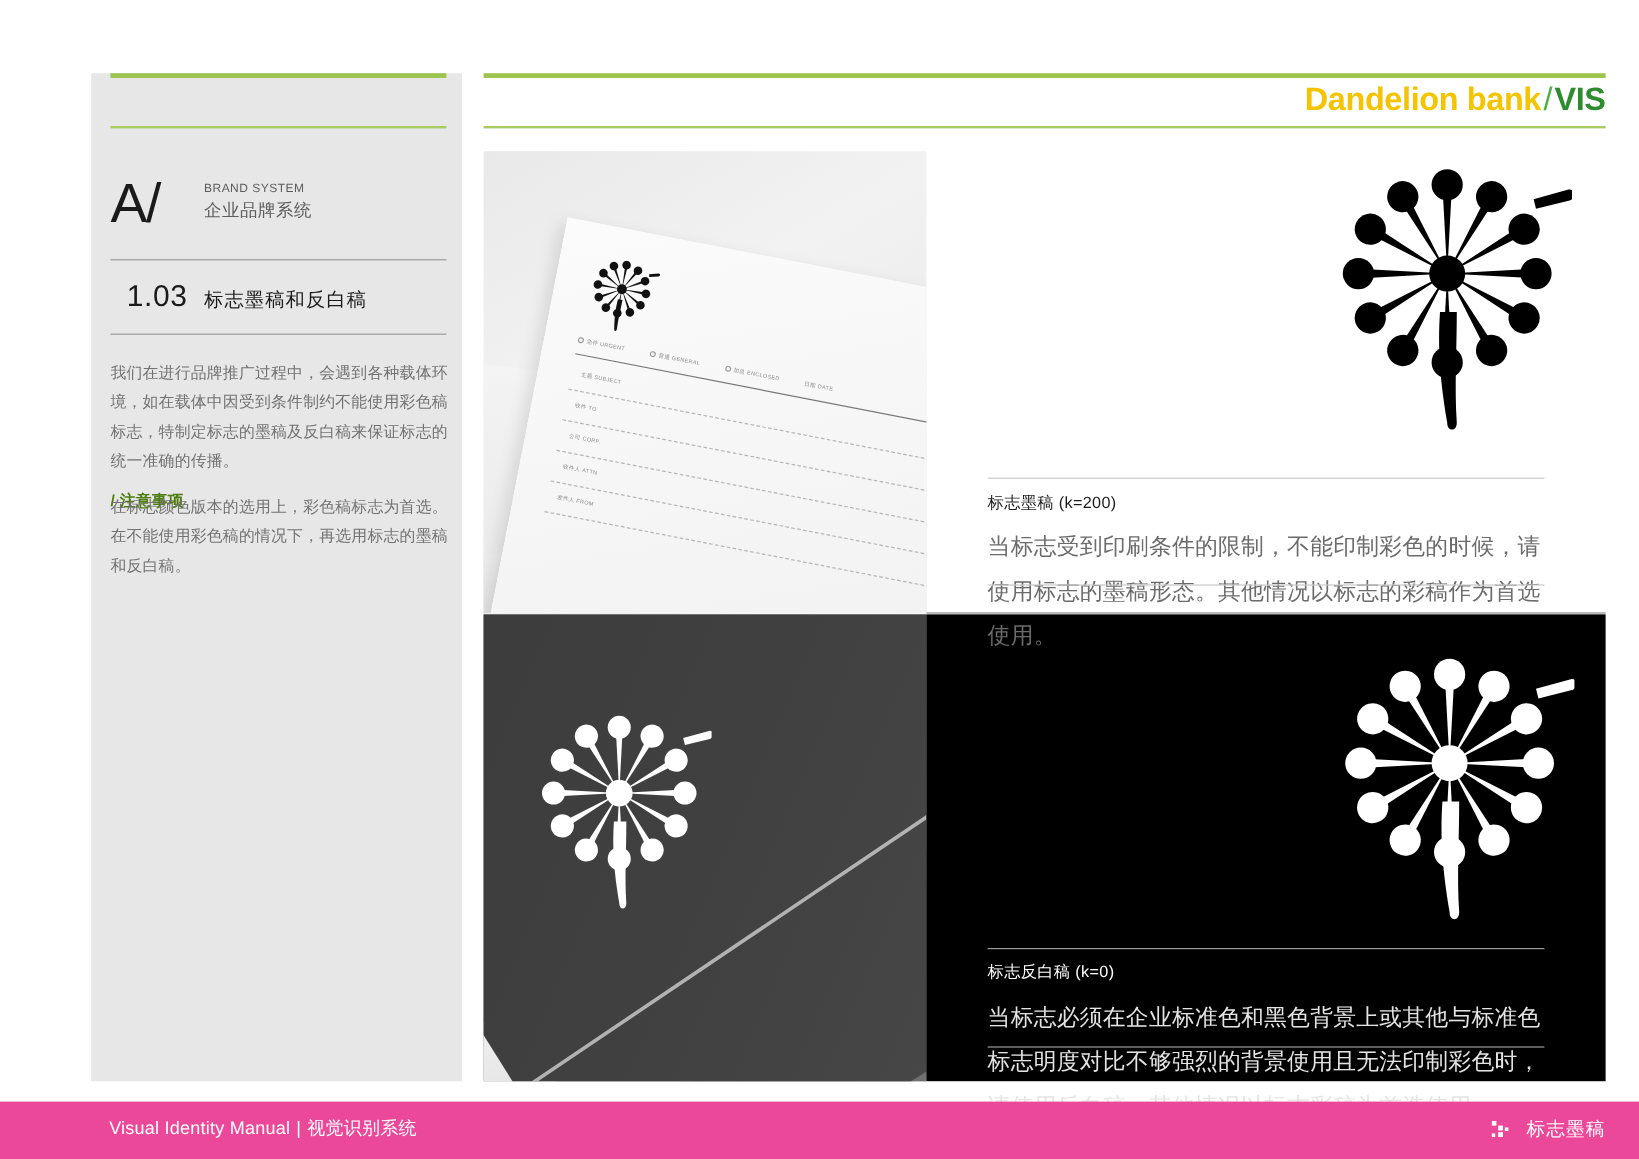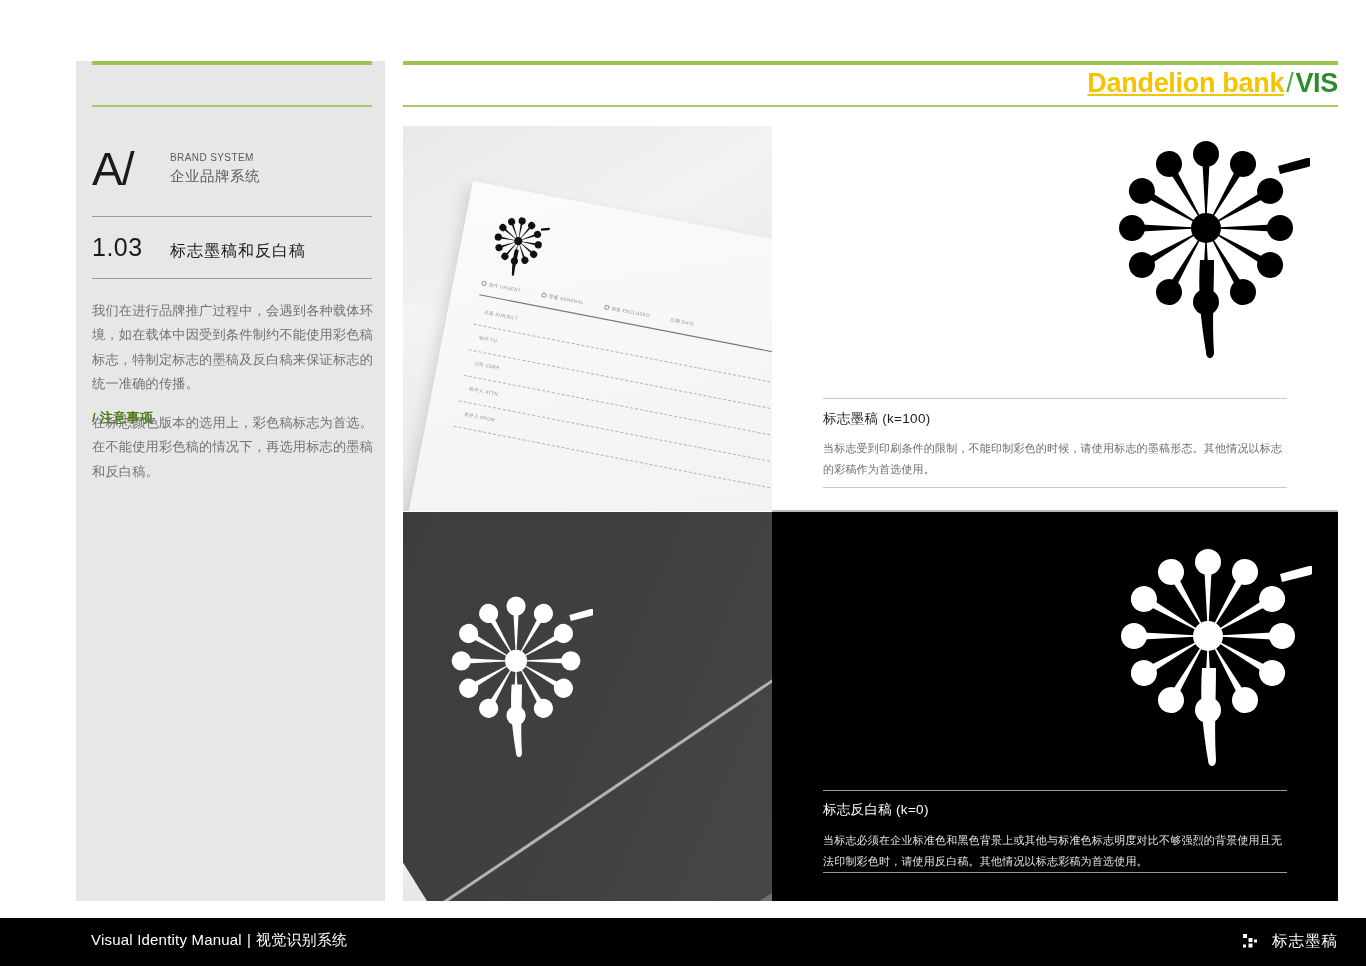--- a/index.html
+++ b/index.html
@@ -47,20 +47,21 @@
   }
   #hr1 { top:155px; }
   #hr2 { top:217px; }
   .num-block {
     position:absolute; left:16px; top:172px; width:280px;
     display:flex; align-items:baseline;
   }
   .num-id {
     font-size:25px; color:#1a1a1a; font-weight:300; width:78px;
     letter-spacing:.5px;
+    text-align:center;
   }
   .num-title {
     font-size:16px; color:#1a1a1a; letter-spacing:1px;
   }
   .side-para {
     position:absolute; left:16px; width:282px;
     font-size:13.2px; color:#727272; line-height:1.85; letter-spacing:.2px;
   }
   #para1 { top:238px; }
   .side-note-title {
@@ -76,21 +77,21 @@
   }
   .main-rule-second {
     position:absolute; left:403px; top:105px; width:935px; height:2px;
     background:#a8cc62;
   }
   #doc-title {
     position:absolute; right:28px; top:68px;
     font-size:27px; font-weight:bold; letter-spacing:-.3px;
     white-space:nowrap;
   }
-  #doc-title .t-main { color:#f5c400;text-decoration:underline; }
+  #doc-title .t-main { color:#f5c400; }
   #doc-title .t-slash { color:#4caf3f; font-weight:normal; padding:0 2px; }
   #doc-title .t-vis { color:#2e8b2e; }
 
   
   .panel { position:absolute; overflow:hidden; }
   #photo-light {
     left:403px; top:126px; width:369px; height:385px;
     background:linear-gradient(150deg,#e9e9e9 0%,#f2f2f2 38%,#e4e4e4 100%);
   }
   
@@ -167,37 +168,37 @@
 
   
   #ink-logo { position:absolute; left:1110px; top:140px; width:200px; height:225px; }
 
   
   .cap-rule { position:absolute; height:1px; background:#c9c9c9; }
   .cap-title {
     position:absolute; font-size:13.5px; letter-spacing:.3px;
   }
   .cap-body {
-    position:absolute; font-size:11px; line-height:1.95; letter-spacing:.2px;
+    position:absolute; font-size:19px; line-height:1.95; letter-spacing:.2px;
     font-family:"DejaVu Serif","Liberation Serif",serif;
   }
   #cap1-rule-top { left:823px; top:398px; width:464px; }
   #cap1-title { left:823px; top:410px; color:#1b1b1b; }
   #cap1-body  { left:823px; top:438px; width:470px; color:#6b6b6b; }
   #cap1-rule-bot { left:823px; top:487px; width:464px; }
 
   #cap2-rule-top { left:823px; top:790px; width:464px; background:#9a9a9a; }
   #cap2-title { left:823px; top:801px; color:#ffffff;text-align:center; }
   #cap2-body  { left:823px; top:830px; width:470px; color:#e4e4e4; }
   #cap2-rule-bot { left:823px; top:872px; width:464px; background:#9a9a9a; }
 
   
   #footer {
     position:absolute; left:0; top:918px; width:1366px; height:48px;
-    background:#000000;
+    background:#ec4899;
   }
   #footer-left {
     position:absolute; left:91px; top:13px;
     color:#ffffff; font-size:15px; letter-spacing:.2px; white-space:nowrap;
   }
   #footer-left .sep { padding:0 5px; font-weight:300; }
   #footer-right {
     position:absolute; right:28px; top:13px;
     color:#ffffff; font-size:15.5px; letter-spacing:1px;
     display:flex; align-items:center; gap:11px; white-space:nowrap;
@@ -506,21 +507,21 @@
             <circle cx="0" cy="-74" r="13"></circle>
           </g>
       </g>
       <circle cx="0" cy="0" r="15"></circle>
     </g>
     <path d="M168 26 L197 18 C203 17 204 25 198 27 L170 34 Z"></path>
   </g>
 </svg>
 
 <div class="cap-rule" id="cap1-rule-top"></div>
-<div class="cap-title" id="cap1-title">标志墨稿 (k=100)</div>
+<div class="cap-title" id="cap1-title">标志墨稿 (k=200)</div>
 <div class="cap-body" id="cap1-body">当标志受到印刷条件的限制，不能印制彩色的时候，请使用标志的墨稿形态。其他情况以标志的彩稿作为首选使用。</div>
 <div class="cap-rule" id="cap1-rule-bot"></div>
 
 <div class="cap-rule" id="cap2-rule-top"></div>
 <div class="cap-title" id="cap2-title">标志反白稿 (k=0)</div>
 <div class="cap-body" id="cap2-body">当标志必须在企业标准色和黑色背景上或其他与标准色标志明度对比不够强烈的背景使用且无法印制彩色时，请使用反白稿。其他情况以标志彩稿为首选使用。</div>
 <div class="cap-rule" id="cap2-rule-bot"></div>
 
 <div id="footer">
   <div id="footer-left">

